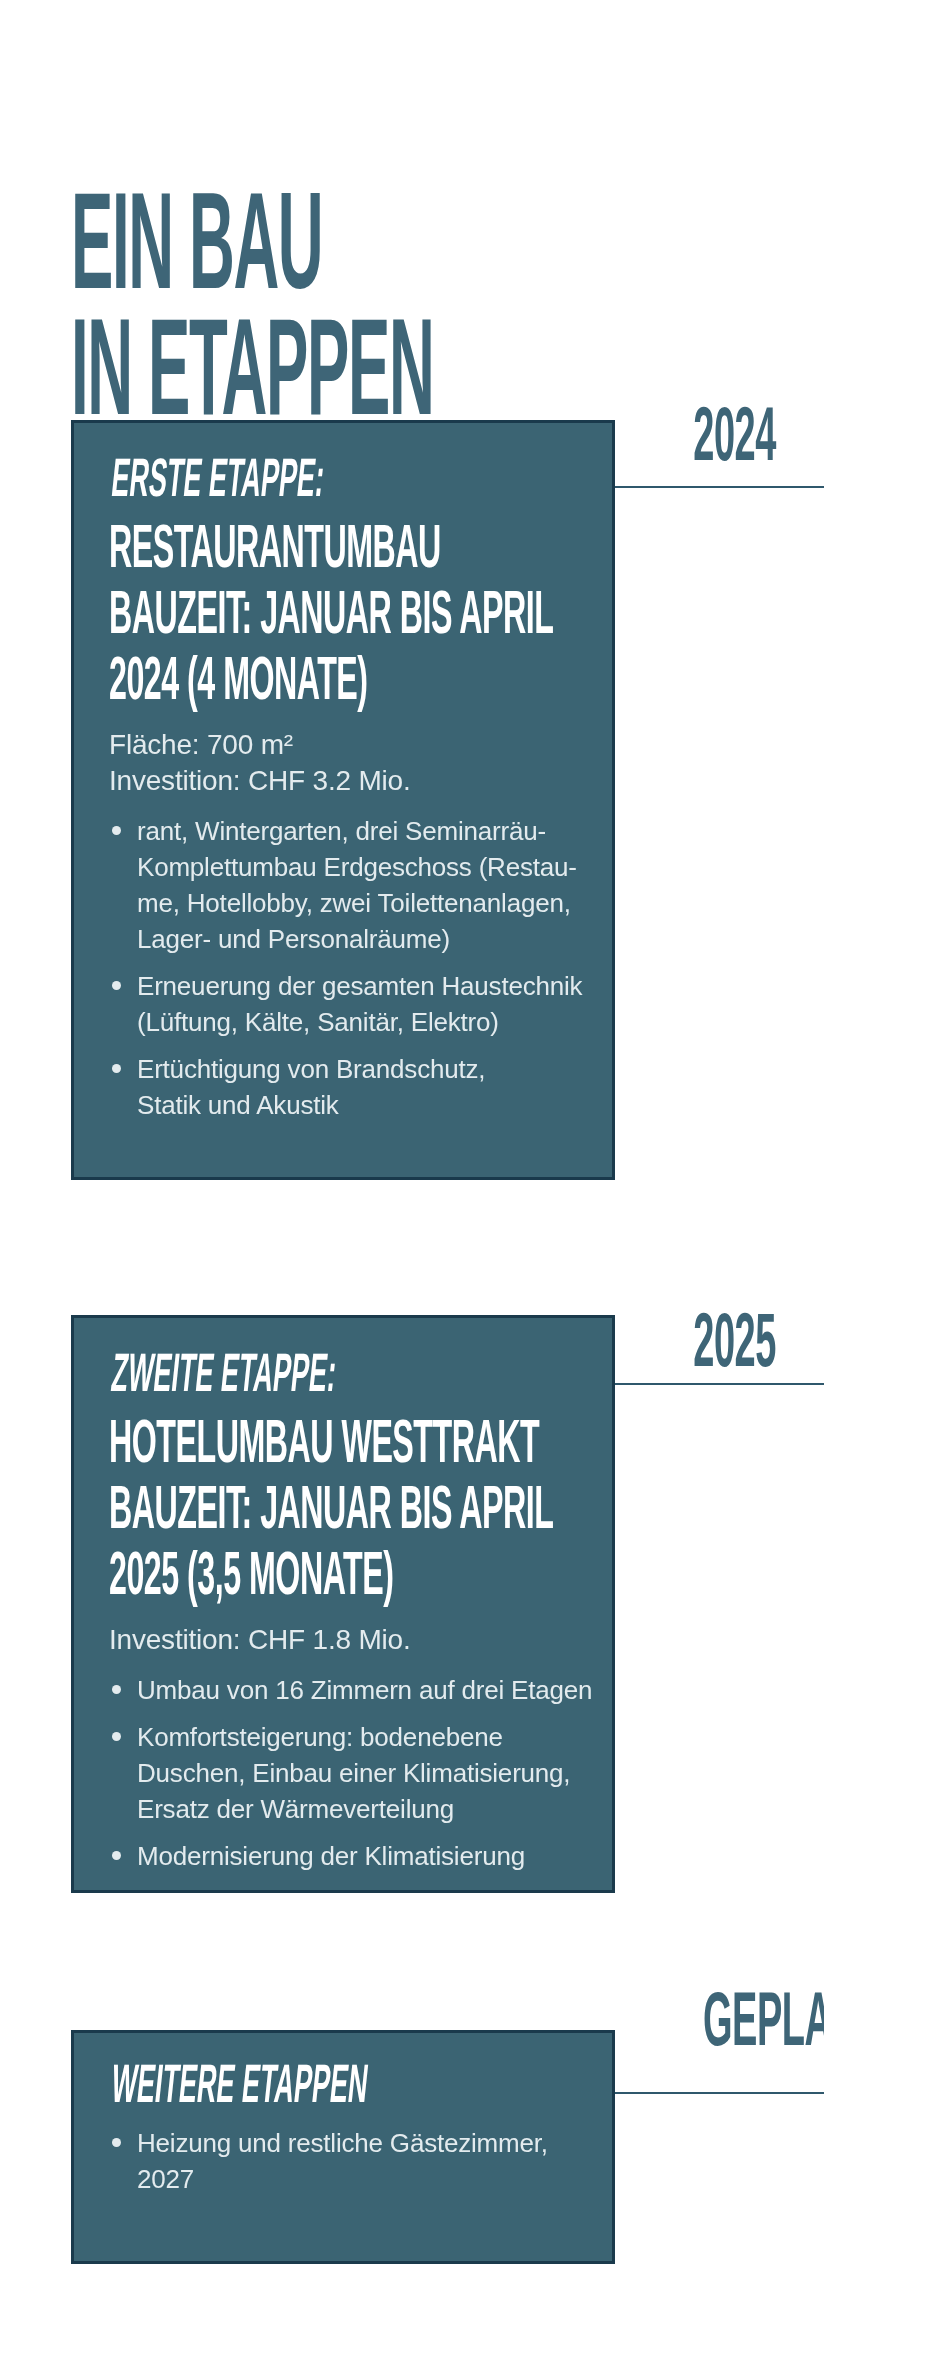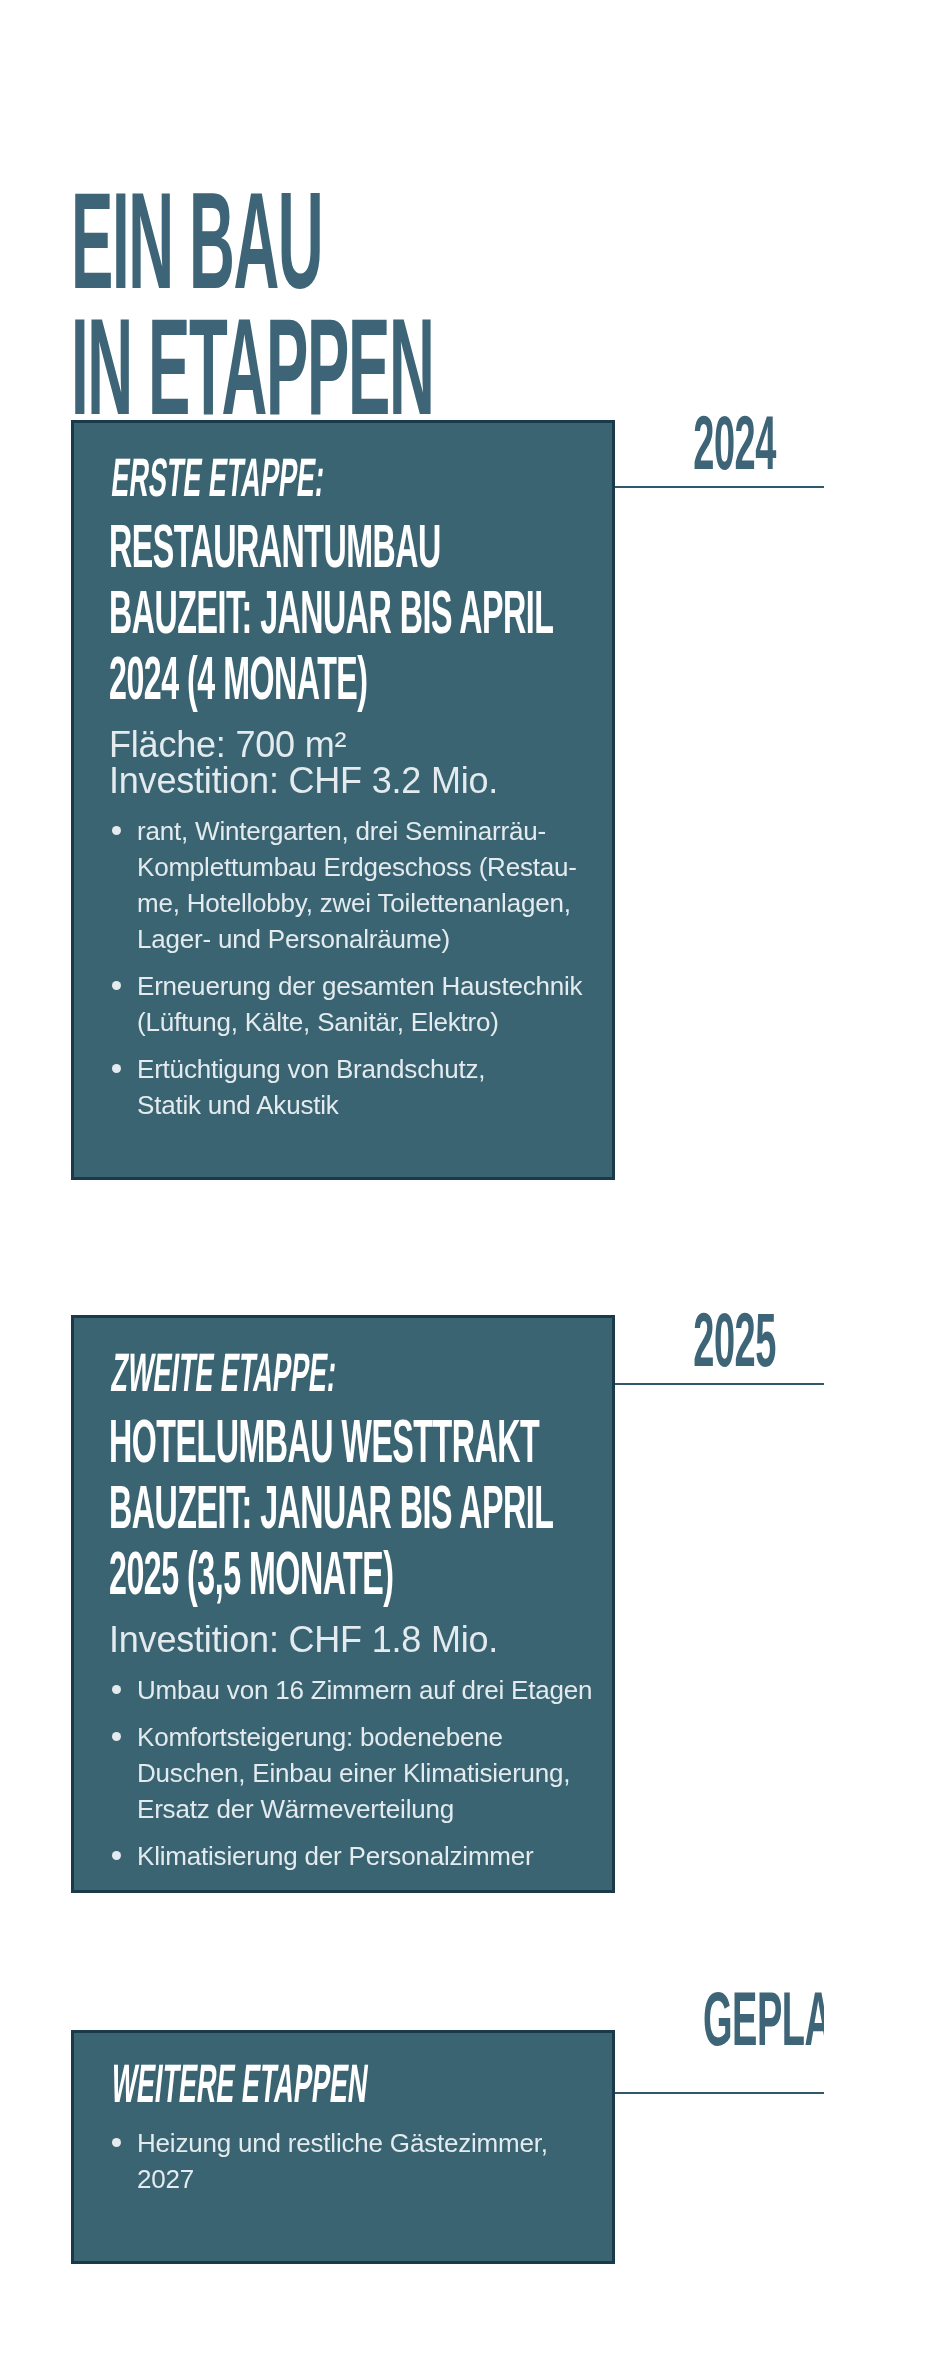--- a/index.html
+++ b/index.html
@@ -24,21 +24,21 @@
 
   .tick{position:absolute;left:614px;width:242px;height:2px;background:#2F586C;}
   .tick.t1{top:486px;}
   .tick.t2{top:1383px;}
   .tick.t3{top:2092px;}
 
   .tick-label{
     position:absolute;left:614px;width:242px;height:62px;text-align:center;
     color:#3E6577;font-weight:700;font-size:76px;line-height:62px;
   }
-  .tick-label.t1{top:412px;}
+  .tick-label.t1{top:403px;}
   .tick-label.t2{top:1309px;text-decoration:underline;}
   .tick-label.t3{top:1988px;}
   .tick-label span{
     display:inline-block;white-space:nowrap;letter-spacing:-1px;
     transform:scaleX(0.5);transform-origin:50% 100%;
   }
 
   
   .box{
     position:absolute;left:71px;width:544px;box-sizing:border-box;
@@ -57,21 +57,21 @@
     display:inline-block;white-space:nowrap;
     transform:scaleX(0.5) skewX(-12deg);transform-origin:0 100%;
   }
 
   .headline{
     color:#ffffff;font-weight:700;font-size:62px;line-height:66px;
     letter-spacing:-1px;white-space:nowrap;margin:0 0 16px 0;
     transform:scaleX(0.52);transform-origin:0 0;
   }
 
-  .info{font-size:36px;line-height:36px;letter-spacing:-0.2px;margin:0 0 10px 0;}
+  .info{font-size:28px;line-height:36px;letter-spacing:-0.2px;margin:0 0 10px 0;}
   .info-line{white-space:nowrap;}
 
   .bullets{margin:14px 0 0 0;padding:0;list-style:none;}
   .bullet{
     position:relative;padding-left:28px;margin:0 0 11px 0;
     font-size:26px;line-height:36px;letter-spacing:-0.2px;
   }
   .bullet::before{
     content:"";position:absolute;left:3px;top:13px;width:9px;height:9px;
     border-radius:50%;background:#E3EBEE;
@@ -153,21 +153,21 @@
     <ul class="bullets">
       <li class="bullet">
         <div class="b-line">Umbau von 16 Zimmern auf drei Etagen</div>
       </li>
       <li class="bullet">
         <div class="b-line">Komfortsteigerung: bodenebene</div>
         <div class="b-line">Duschen, Einbau einer Klimatisierung,</div>
         <div class="b-line">Ersatz der Wärmeverteilung</div>
       </li>
       <li class="bullet">
-        <div class="b-line">Klimatisierung der Personalzimmer</div>
+        <div class="b-line">Modernisierung der Klimatisierung</div>
       </li>
     </ul>
   </section>
 
   <section class="box b3">
     <div class="stage-label">
       <span>WEITERE ETAPPEN</span>
     </div>
     <ul class="bullets">
       <li class="bullet">

